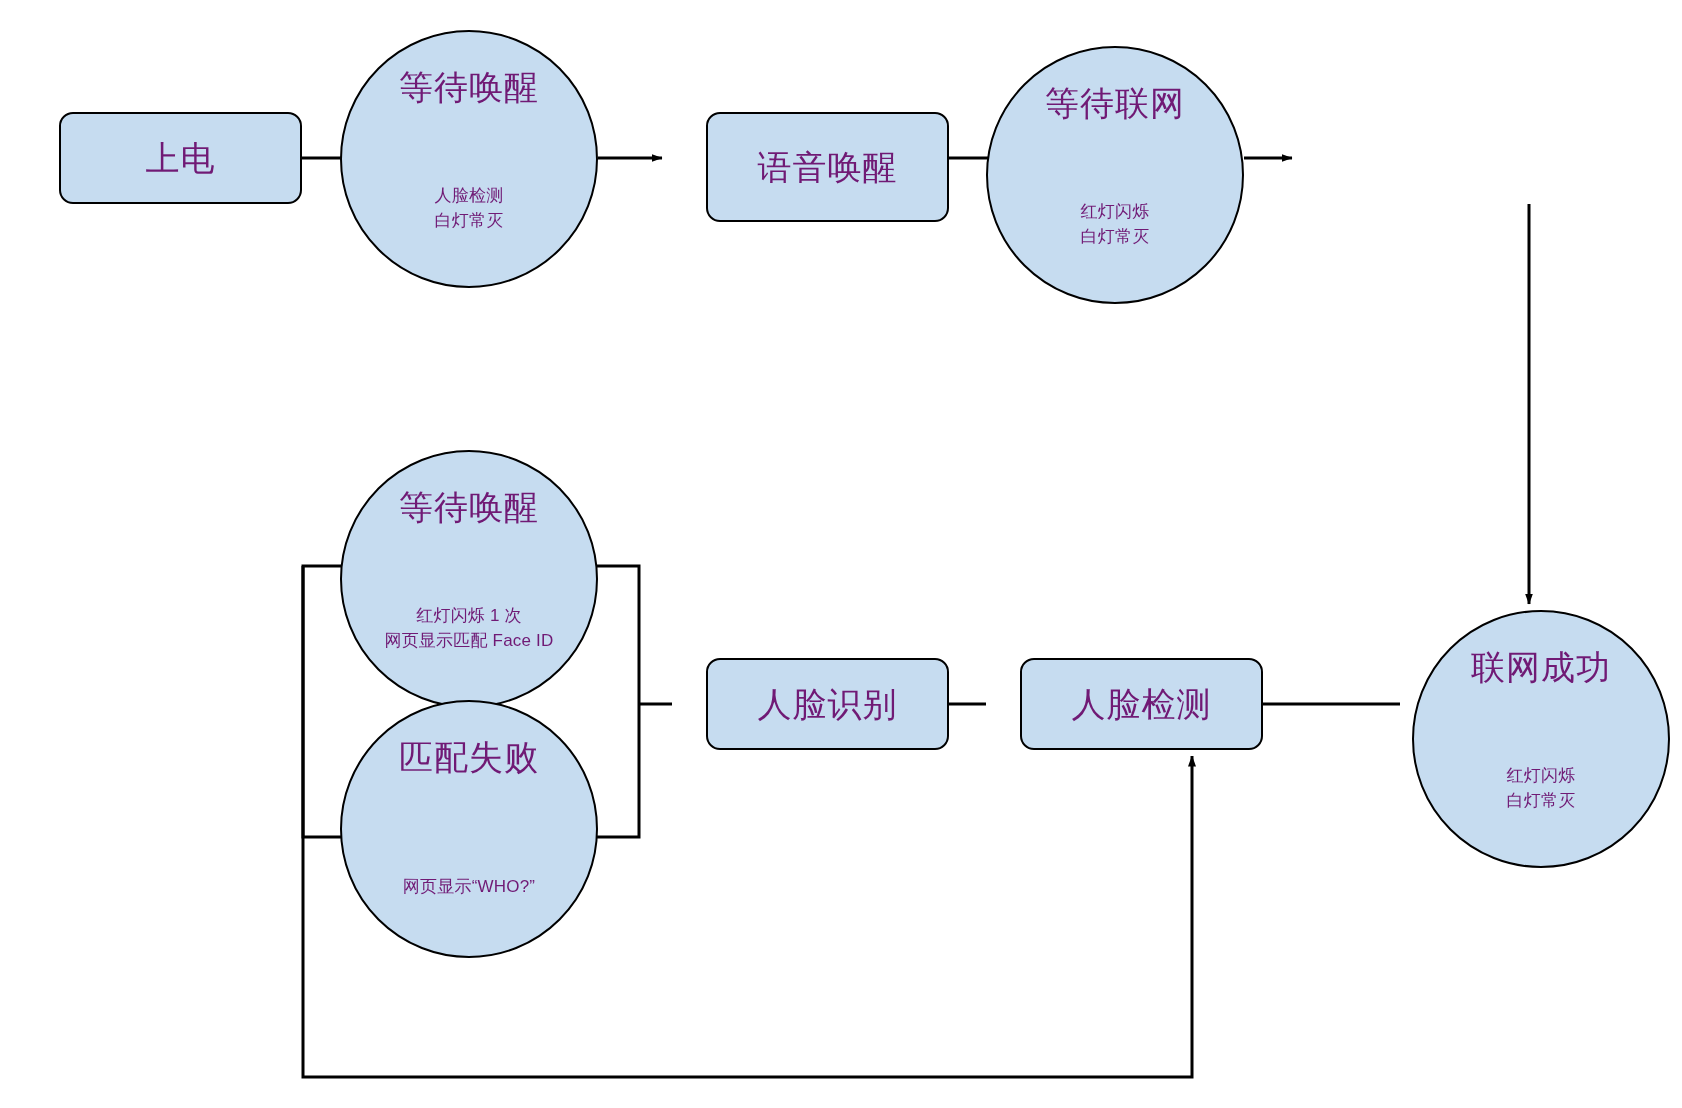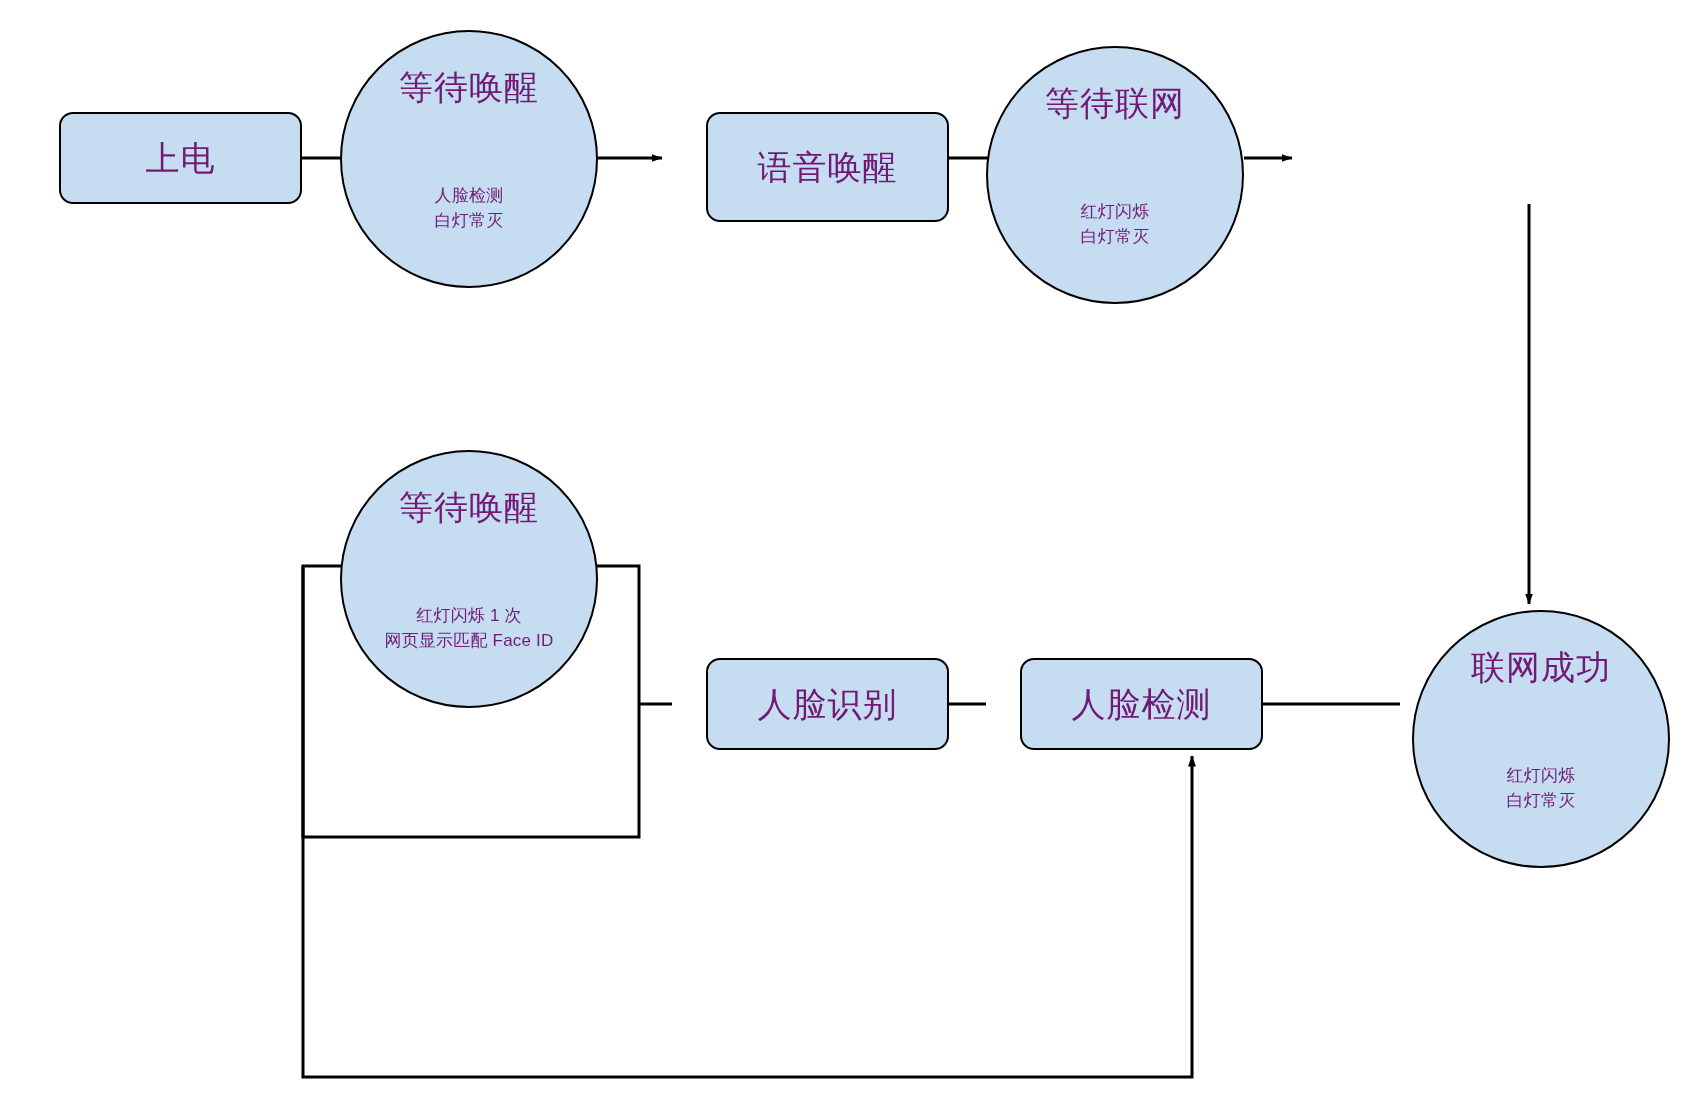--- a/index.html
+++ b/index.html
@@ -135,14 +135,18 @@
   <div class="node box" style="left:986px; top:658px; width:243px; height:92px;">
     <div class="title">人脸检测</div>
   </div>
 
   <div class="node circle" style="left:340px; top:450px; width:258px; height:258px;">
     <div class="title">等待唤醒</div>
     <div class="sub">红灯闪烁 1 次
 网页显示匹配 Face ID</div>
   </div>
 
+  <div class="node circle single-sub" style="left:340px; top:700px; width:258px; height:258px;">
+    <div class="title">匹配失败</div>
+    <div class="sub">网页显示“WHO?”</div>
+  </div>
 
 </div>
 
 </body></html>

